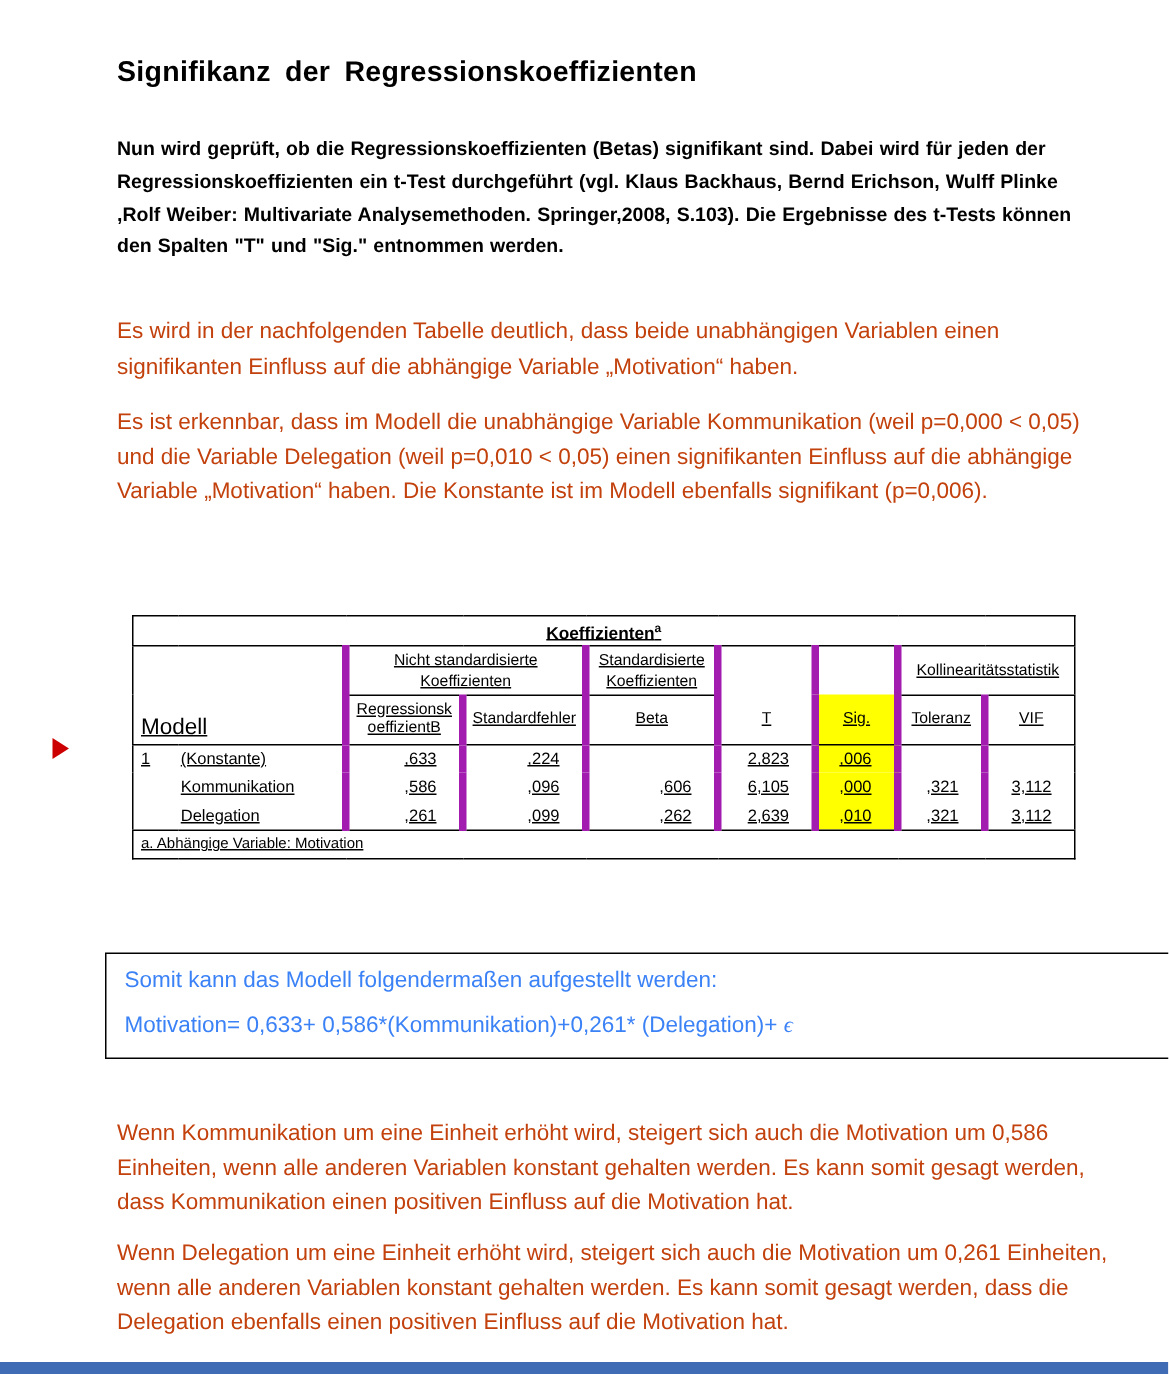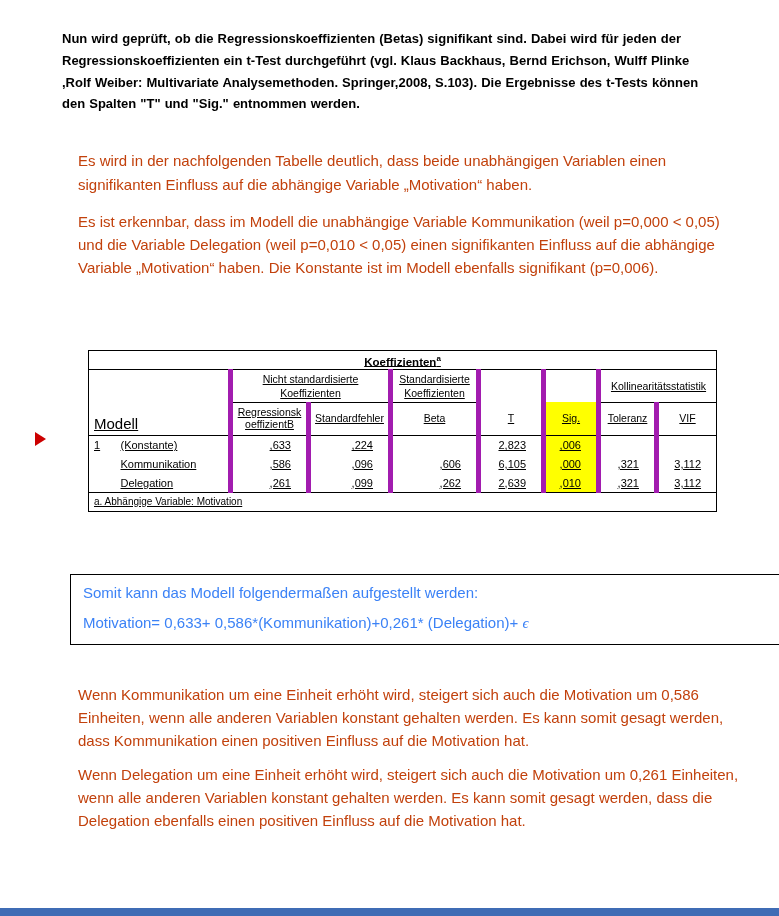--- a/index.html
+++ b/index.html
@@ -3,21 +3,21 @@
 <meta charset="utf-8">
 <style>
   * { box-sizing: border-box; }
   html, body { margin: 0; padding: 0; background: #ffffff; }
   body { font-family: "Liberation Sans", sans-serif; color: #000; }
   .page { position: relative; width: 779px; height: 916px; background: #fff; overflow: hidden; }
 
   .doc-title { margin: 0; padding: 38px 0 0 78px; font-size: 19px; font-weight: 700;
                word-spacing: 4px; letter-spacing: 0.2px; }
 
-  .intro { margin: 28px 0 0 62px; width: 640px; font-size: 13px; font-weight: 700;
+  .intro { margin: 28px 0 0 78px; width: 640px; font-size: 13px; font-weight: 700;
            line-height: 1.68; word-spacing: 0.5px; }
 
   .body-para { margin: 0 0 0 78px; width: 670px; font-size: 15px; line-height: 1.55; color: #c2410c; }
   .p-tabelle { margin-top: 34px; }
   .p-erkennbar { margin-top: 14px; }
 
   .table-area { position: relative; margin: 70px 0 0 88px; width: 628px; }
   .red-arrow { position: absolute; left: -53px; top: 82px; width: 0; height: 0;
                border-left: 11px solid var(--marker, #cc0000);
                border-top: 7px solid transparent; border-bottom: 7px solid transparent; }
@@ -52,20 +52,21 @@
   .p-del  { margin-top: 10px; }
 
   .bottom-bar { position: absolute; left: 0; bottom: 0; width: 779px; height: 8px;
                 background: var(--bottom-bar, #3f6cb5); }
 </style>
 </head>
 <body>
 
 <div class="page">
 
+  <h1 class="doc-title">Signifikanz der Regressionskoeffizienten</h1>
 
   <p class="intro">Nun wird geprüft, ob die Regressionskoeffizienten (Betas) signifikant sind. Dabei wird für jeden der Regressionskoeffizienten ein t-Test durchgeführt (vgl. Klaus Backhaus, Bernd Erichson, Wulff Plinke ,Rolf Weiber: Multivariate Analysemethoden. Springer,2008, S.103). Die Ergebnisse des t-Tests können den Spalten "T" und "Sig." entnommen werden.</p>
 
   <p class="body-para p-tabelle">Es wird in der nachfolgenden Tabelle deutlich, dass beide unabhängigen Variablen einen signifikanten Einfluss auf die abhängige Variable „Motivation“ haben.</p>
 
   <p class="body-para p-erkennbar">Es ist erkennbar, dass im Modell die unabhängige Variable Kommunikation  (weil p=0,000 &lt; 0,05) und die Variable Delegation (weil p=0,010 &lt; 0,05) einen signifikanten Einfluss auf die abhängige Variable „Motivation“ haben. Die Konstante ist im Modell ebenfalls signifikant (p=0,006).</p>
 
   <div class="table-area">
     <span class="red-arrow"></span>
 

